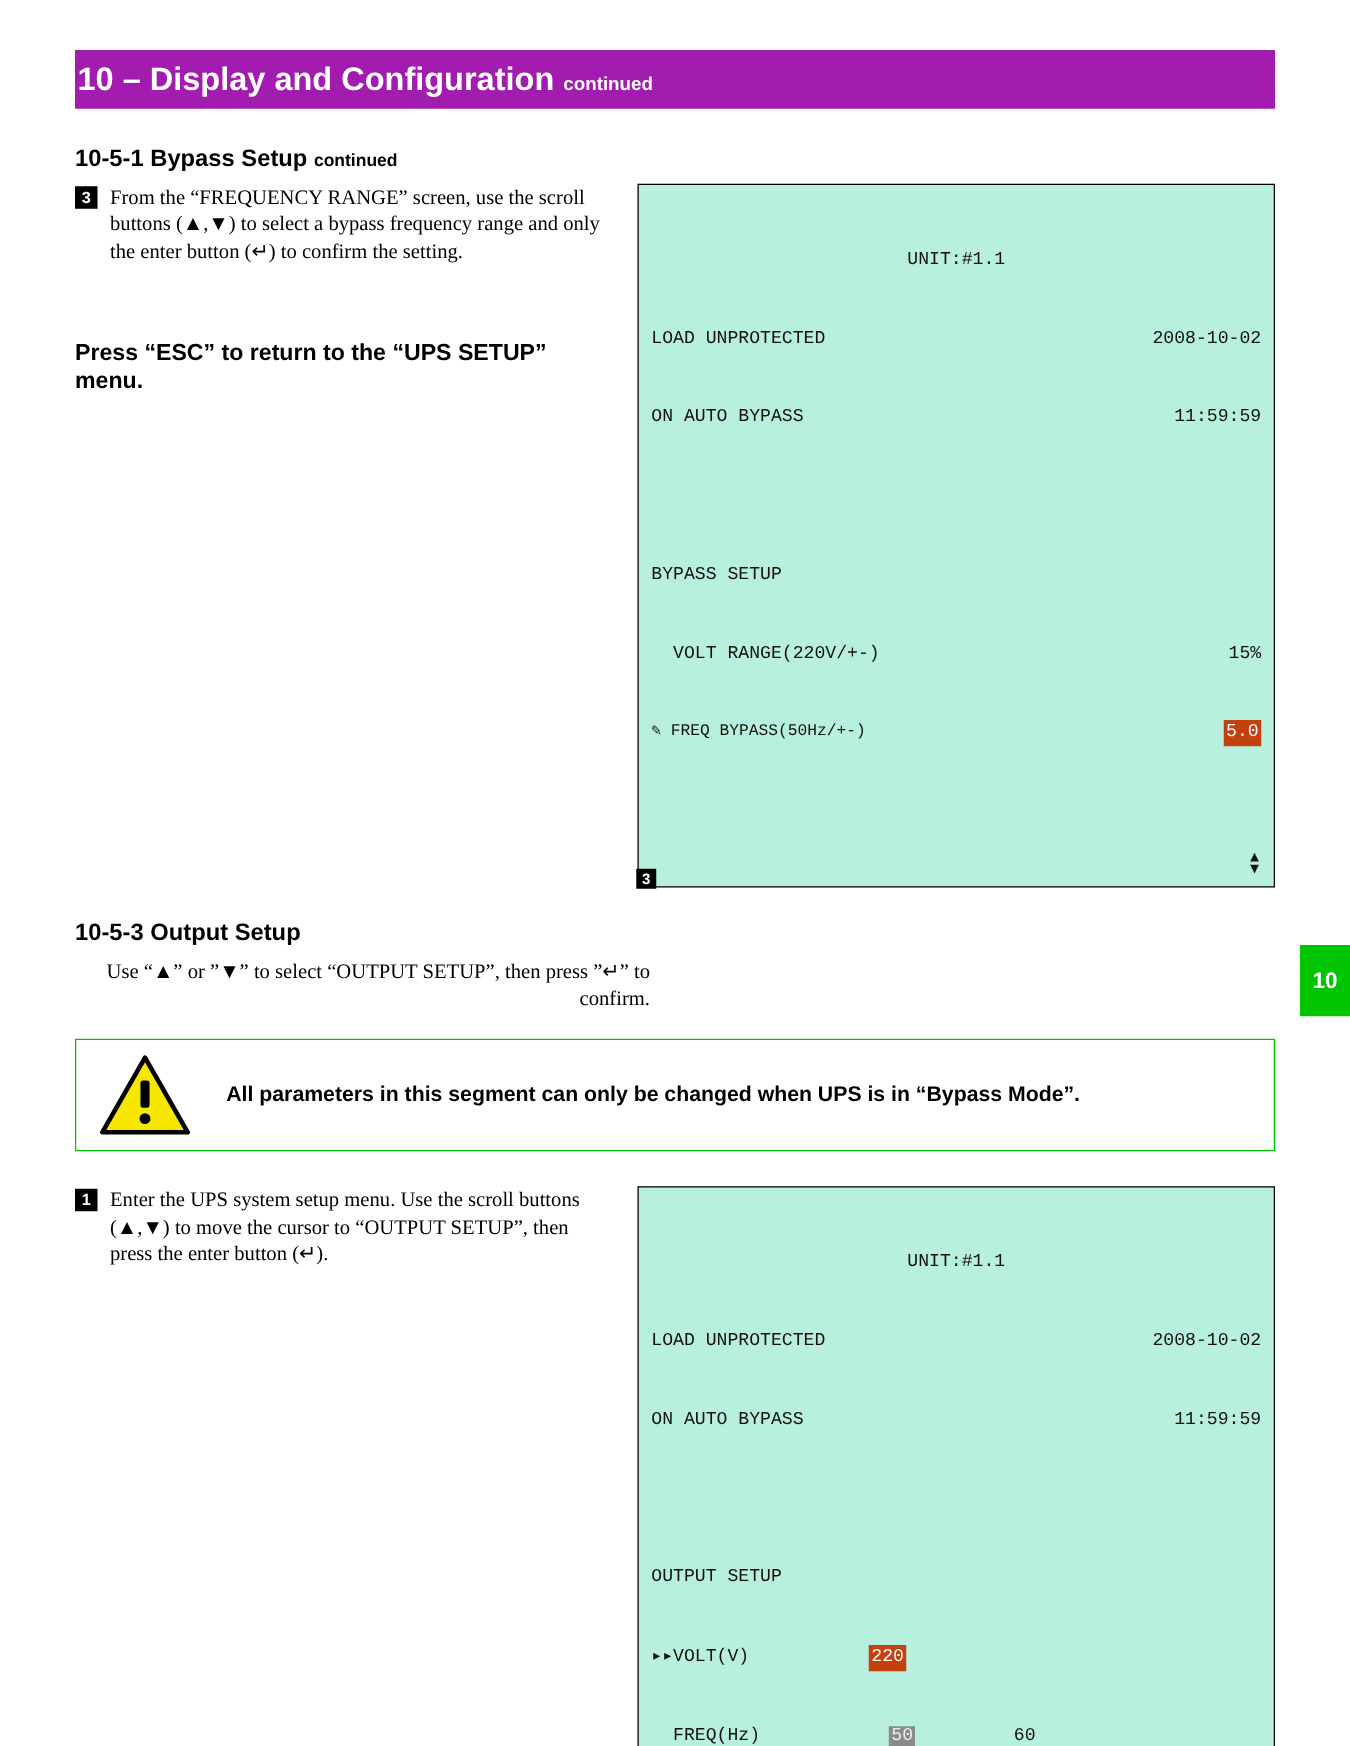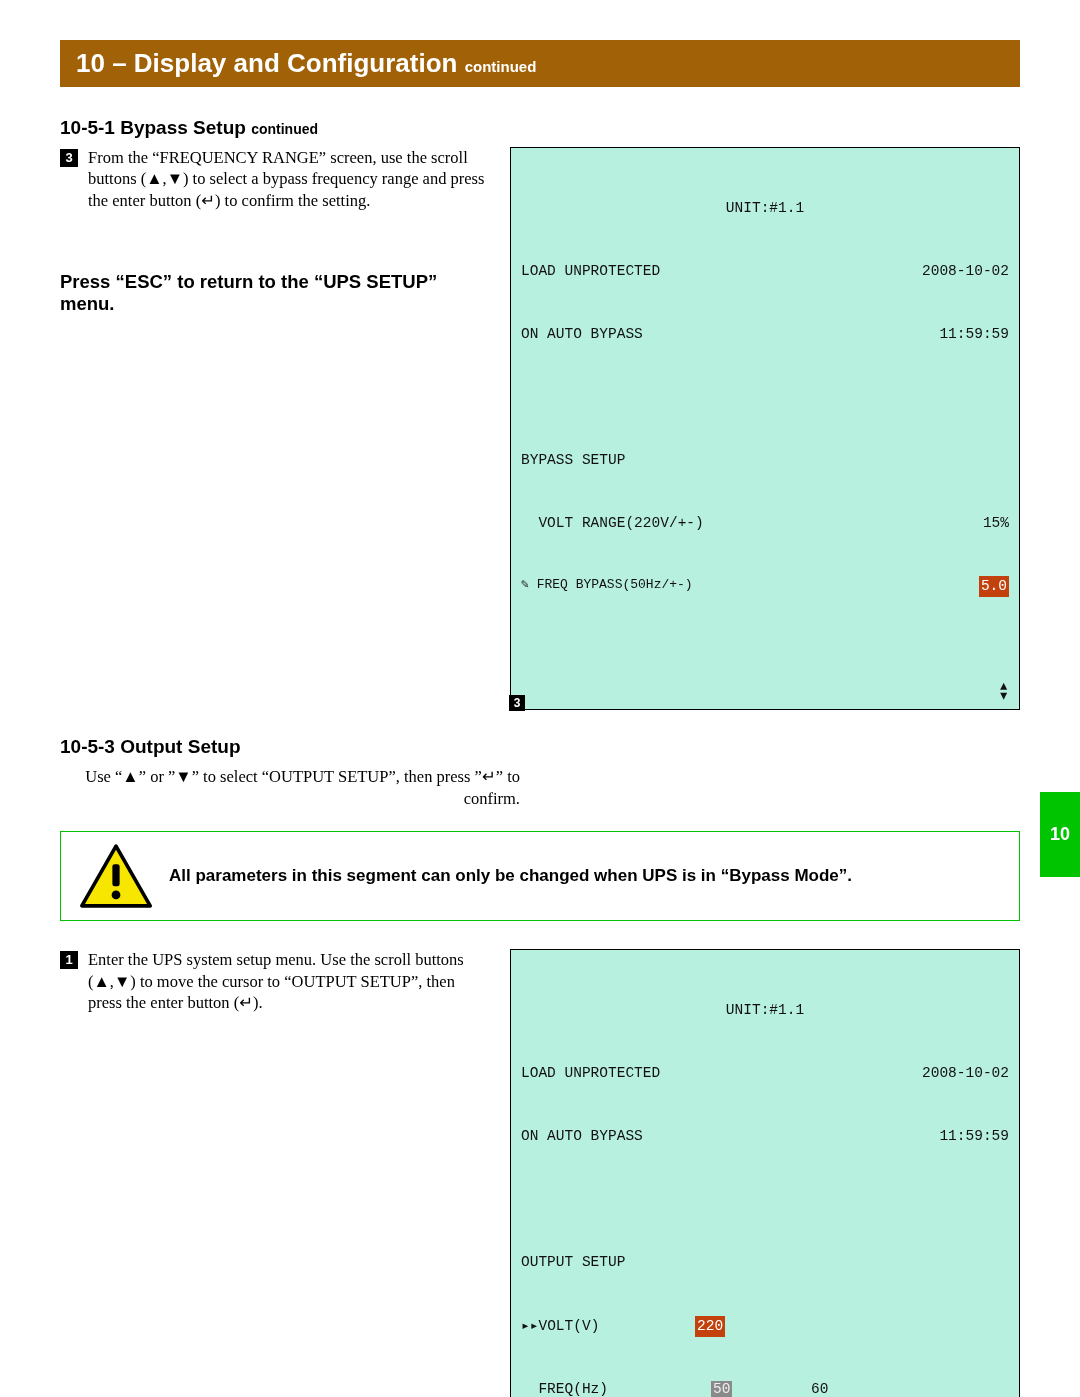--- a/index.html
+++ b/index.html
@@ -7,23 +7,23 @@
     font-family: Arial, Helvetica, sans-serif;
     background: #fff;
     width: 1080px;
     margin: 0 auto;
     padding: 40px 60px;
     font-size: 16px;
     color: #000;
     position: relative;
   }
   .header-bar {
-    background: #a16207;
-    color: #fff;
-    padding: 8px 16px;
+    background: #a21caf;
+    color: #fff;
+    padding: 8px 2px;
     font-size: 26px;
     font-weight: bold;
     margin-bottom: 30px;
   }
   .header-bar .cont {
     font-size: 15px;
     font-weight: bold;
   }
   .section-title {
     font-size: 19px;
@@ -113,59 +113,59 @@
     right: 10px;
     bottom: 8px;
     font-size: 18px;
     line-height: 0.55;
   }
   .warning-box {
     border: 1.5px solid #00c400;
     display: flex;
     align-items: center;
     padding: 12px 18px;
-    gap: 16px;
+    gap: 28px;
     margin: 22px 0 28px 0;
   }
   .warning-icon svg { width: 74px; height: 64px; display:block; }
   .warning-text {
     font-weight: bold;
     font-size: 17px;
     line-height: 1.3;
   }
   .side-tab {
     position: absolute;
     right: 0;
-    top: 792px;
+    top: 756px;
     background: #00c400;
     color: #fff;
     font-weight: bold;
     font-size: 18px;
-    padding: 32px 10px;
+    padding: 18px 10px;
   }
   .pencil { font-size: 13px; }
 </style>
 </head>
 <body>
 
 <div class="header-bar">
   <span>10 – Display and Configuration</span>
   <span class="cont">continued</span>
 </div>
 
 <div class="section-title">
   <span>10-5-1 Bypass Setup</span>
   <span class="cont">continued</span>
 </div>
 
 <div class="columns">
   <div class="col-left">
     <div class="step">
       <div class="step-num">3</div>
-      <div class="step-text">From the “FREQUENCY RANGE” screen, use the scroll buttons (▲,▼) to select a bypass frequency range and press the enter button (↵) to confirm the setting.</div>
+      <div class="step-text">From the “FREQUENCY RANGE” screen, use the scroll buttons (▲,▼) to select a bypass frequency range and only the enter button (↵) to confirm the setting.</div>
     </div>
     <div class="bold-note">Press “ESC” to return to the “UPS SETUP” menu.</div>
   </div>
   <div class="col-right">
     <div class="screen">
       <div class="hdr">UNIT:#1.1</div>
       <div class="row"><span>LOAD UNPROTECTED</span><span>2008-10-02</span></div>
       <div class="row"><span>ON AUTO BYPASS</span><span>11:59:59</span></div>
       <div>&nbsp;</div>
       <div>BYPASS SETUP</div>

